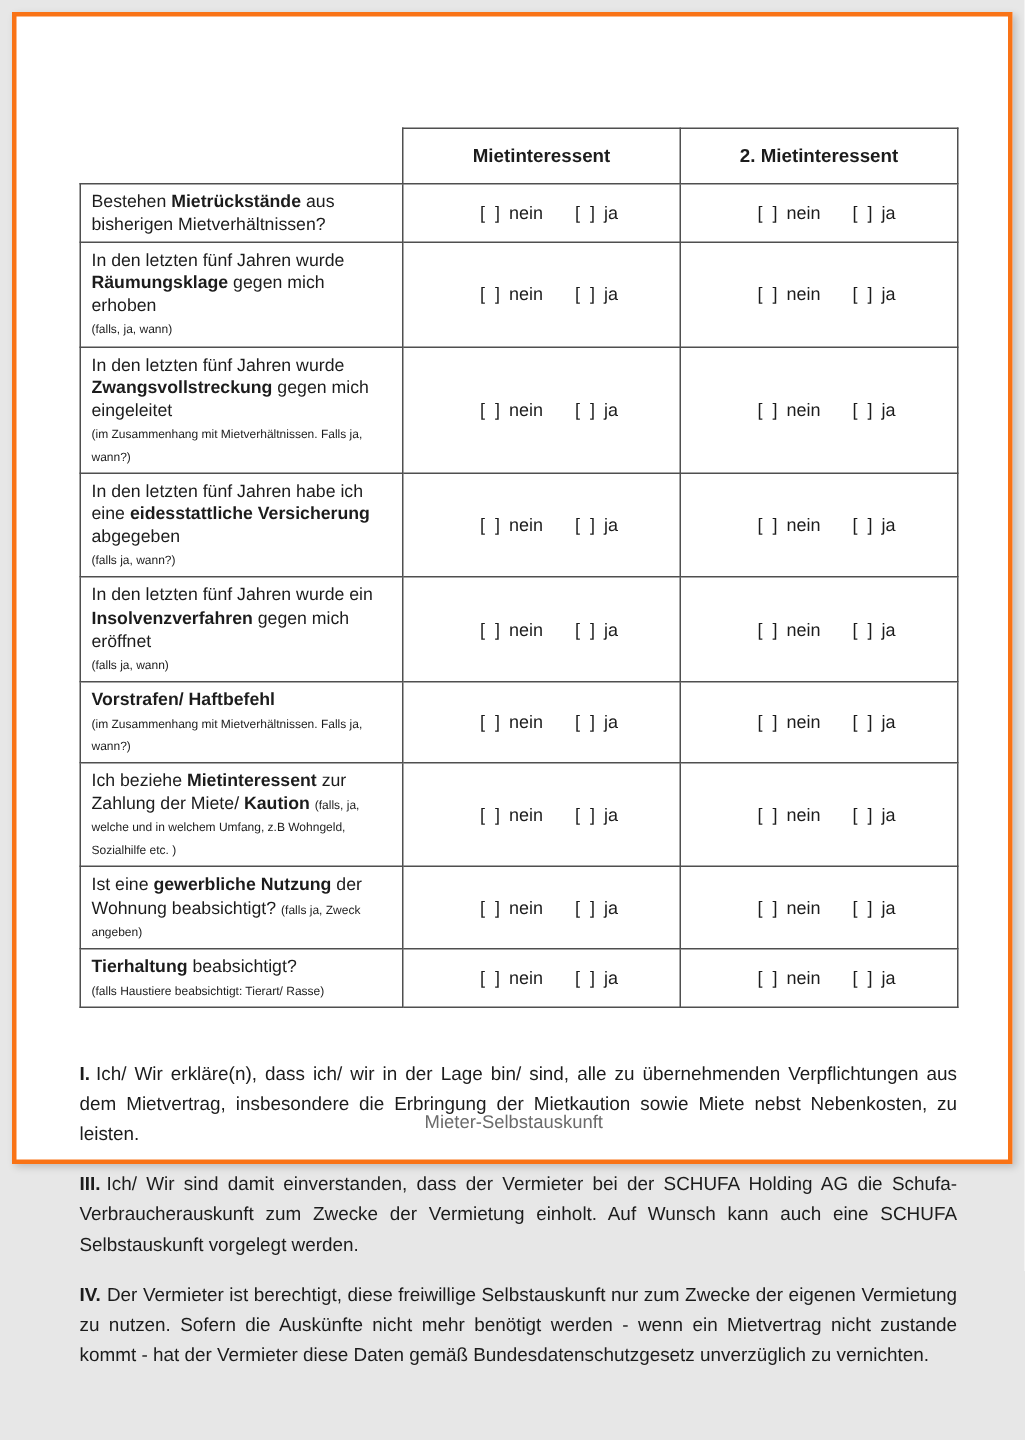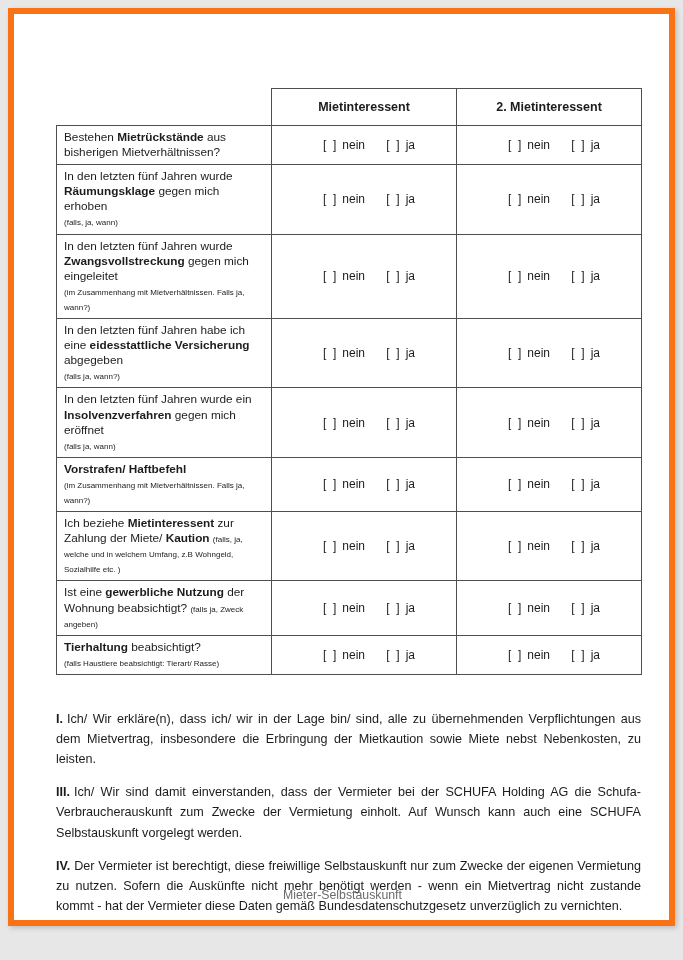--- a/index.html
+++ b/index.html
@@ -7,23 +7,23 @@
   body {
     width: 683px; height: 960px;
     background: #e7e7e7;
     font-family: "Liberation Sans", "DejaVu Sans", sans-serif;
     color: #1c1c1c;
     position: relative;
     overflow: hidden;
   }
   .page {
     position: absolute; left: 8px; top: 8px;
-    width: 667px; height: 918px;
+    width: 667px; height: 768px;
     background: #ffffff;
-    border: 6px solid #f97316;
+    border: 3px solid #f97316;
     box-shadow: 2px 2px 5px rgba(0,0,0,0.18);
   }
   .content { position: absolute; left: 42px; right: 40px; top: 0; }
 
   
   table.form-table {
     border-collapse: collapse;
     table-layout: fixed;
     width: 585px;
     margin-top: 74px;

